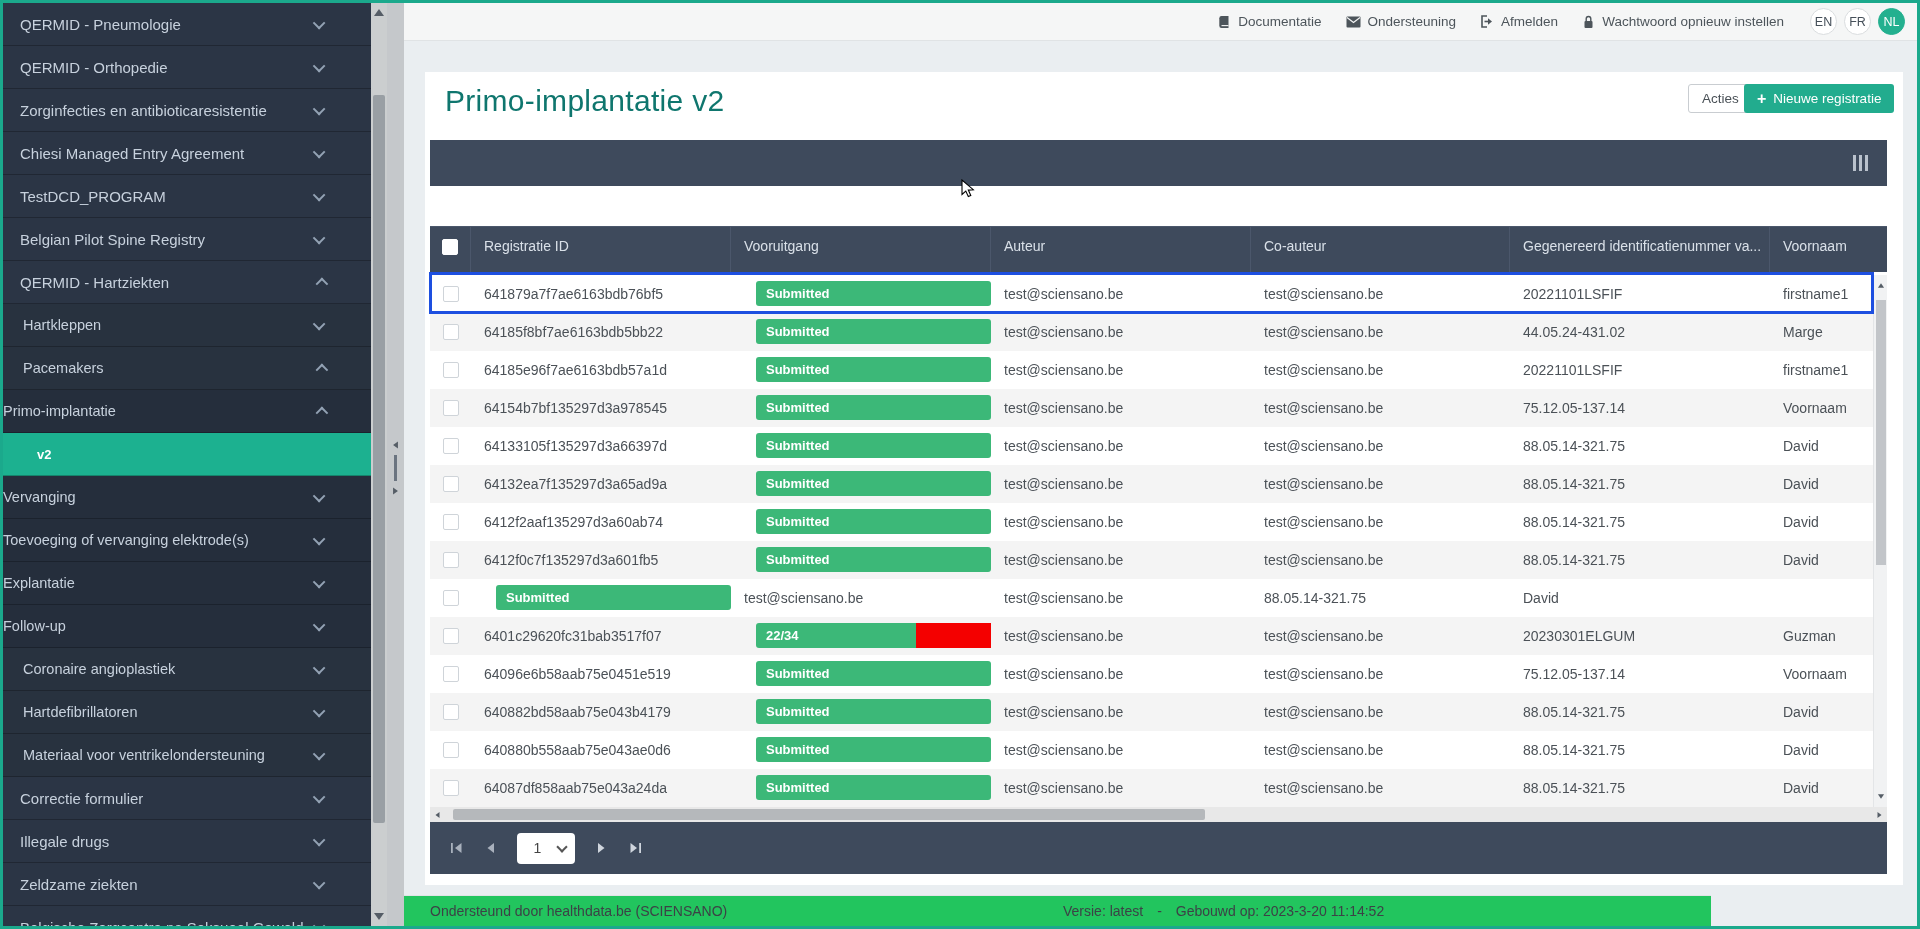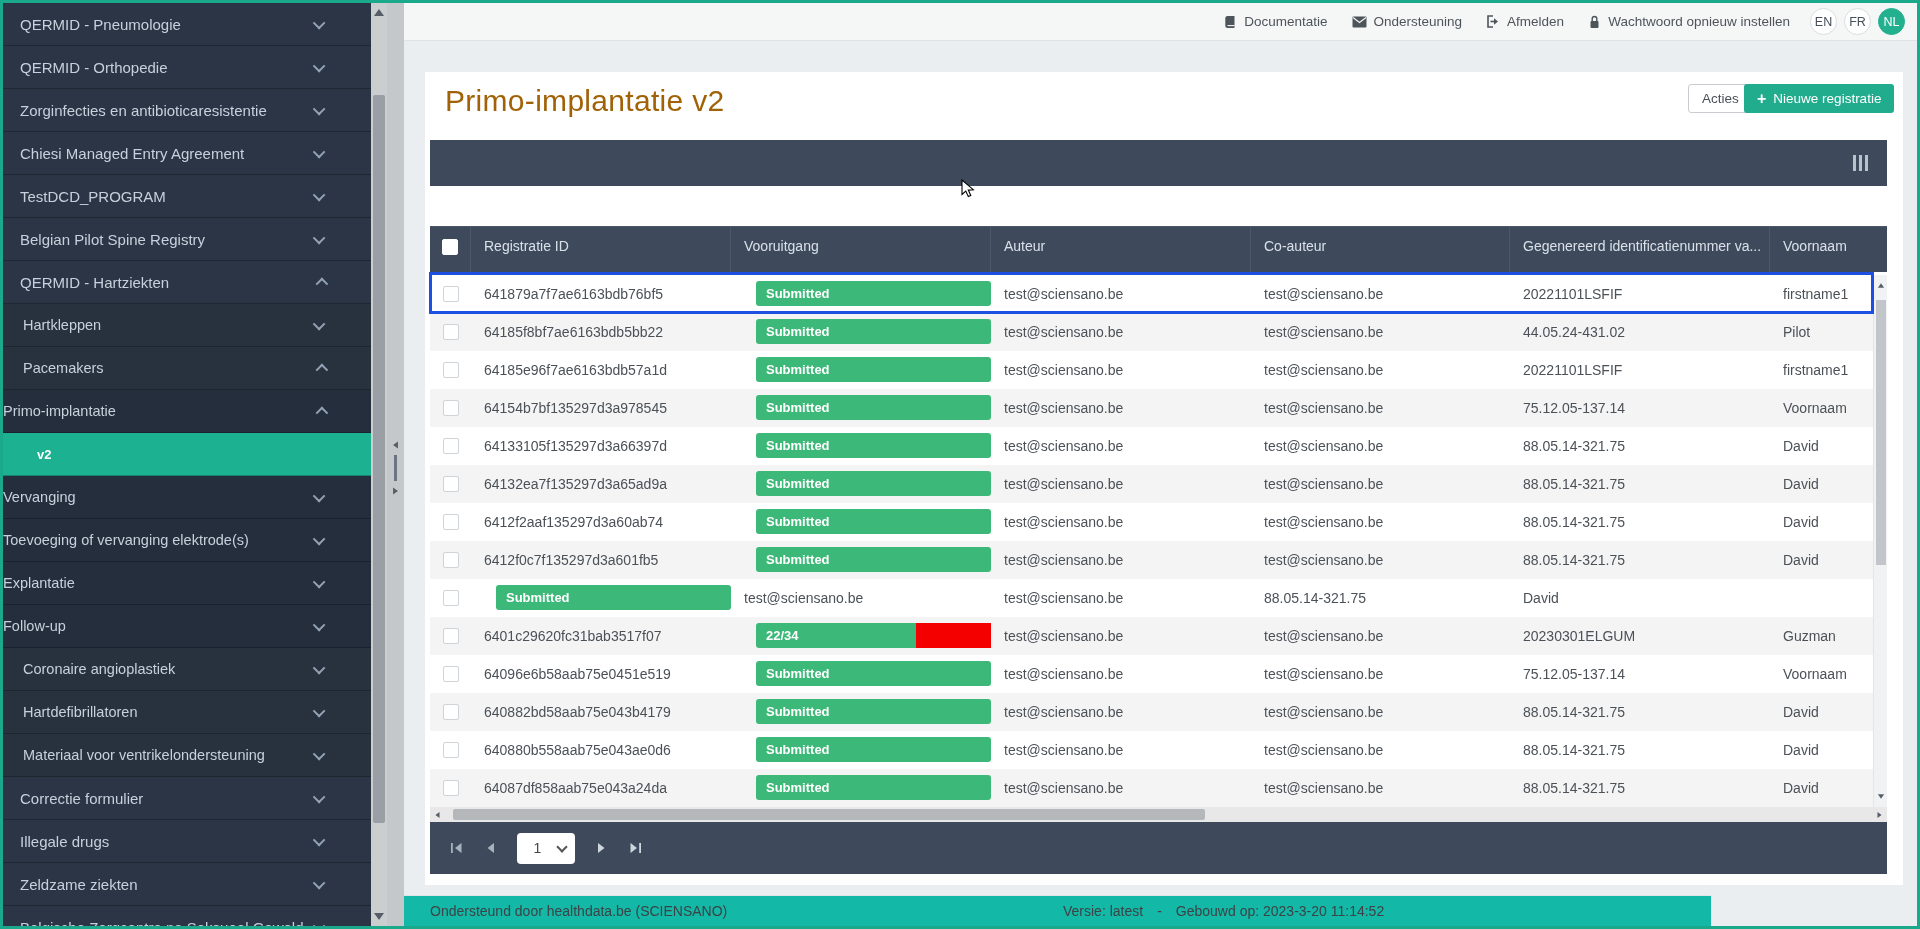--- a/index.html
+++ b/index.html
@@ -34,31 +34,31 @@
   .side-scroll .tri-down { left:3px; bottom:6px; }
 
   .splitter { position:absolute; left:387px; top:3px; width:17px; height:923px; background:#c5c8cb; z-index:5; }
   .splitter .tri-left { left:5px; top:437px; transform:scale(.7); }
   .splitter .grip { position:absolute; left:7px; top:452px; width:3px; height:26px; background:#6b7480; }
   .splitter .tri-right { left:5px; top:483px; transform:scale(.7); }
 
   
   .topbar { position:absolute; left:404px; top:3px; width:1513px; height:38px; background:#f5f6f6;
             border-bottom:1px solid #e0e3e5; display:flex; align-items:center; justify-content:flex-end;
-            gap:18px; padding-right:12px; z-index:4;padding-left:44px; }
+            gap:24px; padding-right:12px; z-index:4;padding-left:44px; }
   .top-link { display:flex; align-items:center; gap:7px; color:#4d555b; font-size:13.5px; cursor:pointer; }
   .top-link svg { display:block; }
   .lang-group { display:flex; gap:7px; margin-left:2px; }
   .lang { width:27px; height:27px; border-radius:50%; background:#ffffff; border:1px solid #dadddf;
           color:#46505a; font-size:12.5px; display:flex; align-items:center; justify-content:center; cursor:pointer; }
   .lang.active { background:#23b08f; border-color:#23b08f; color:#fff; }
 
   
   .card { position:absolute; left:425px; top:72px; width:1478px; height:813px; background:#ffffff; }
-  .page-title { position:absolute; left:445px; top:84px; font-size:30px; font-weight:300; color:#a16207; letter-spacing:.3px; }
+  .page-title { position:absolute; left:445px; top:84px; font-size:30px; font-weight:300; color:#0f766e; letter-spacing:.3px; }
   .btn-actions { position:absolute; left:1688px; top:84px; height:29px; padding:0 13px; background:#fff;
                  border:1px solid #c9cdd1; border-radius:3px; color:#4a5157; font-size:13.5px;
                  display:flex; align-items:center; cursor:pointer; }
   .btn-new { position:absolute; left:1744px; top:84px; height:29px; padding:0 13px; background:#22ac8e;
              border:none; border-radius:3px; color:#fff; font-size:13.5px; display:flex; align-items:center;
              gap:7px; cursor:pointer; }
   .btn-new .plus { font-size:16px; font-weight:bold; line-height:1; }
 
   
   .tbl-toolbar { position:absolute; left:430px; top:140px; width:1457px; height:46px; background:#3e4a5c; }
@@ -107,21 +107,21 @@
 
   .pagination { position:absolute; left:430px; top:822px; width:1457px; height:52px; background:#3e4a5c;
                 display:flex; align-items:center; gap:22px; padding-left:20px; }
   .pager-btn { background:none; border:none; cursor:pointer; display:flex; align-items:center; padding:0; }
   .page-select { width:58px; height:31px; background:#fff; border-radius:4px; display:flex; align-items:center; cursor:pointer; }
   .page-select .val { flex:1; text-align:center; font-size:14px; color:#444; }
   .page-select .sel-chev { width:8px; height:8px; border-left:2px solid #555; border-bottom:2px solid #555;
                            transform:rotate(-45deg); margin-right:9px; margin-top:-3px; }
 
   
-  .footer { position:absolute; left:404px; top:895px; width:1307px; height:31px; background:#14b8a6; border-top:1px solid #e1e4e6; }
+  .footer { position:absolute; left:404px; top:895px; width:1307px; height:31px; background:#22c55e; border-top:1px solid #e1e4e6; }
   .footer .left-text { position:absolute; left:26px; top:7px; font-size:14px; color:#3c4246; }
   .footer .ver { position:absolute; left:659px; top:7px; font-size:14px; color:#3c4246; display:flex; gap:14px; }
 
   .cursor { position:absolute; left:961px; top:179px; z-index:99; pointer-events:none; }
 </style>
 </head>
 <body>
 
 <div id="root">
 
@@ -348,21 +348,21 @@
     <div class="cell">64185f8bf7ae6163bdb5bb22</div>
     <div class="cell">
       <div class="progress-wrap">
         <div class="progress-green">Submitted</div>
 
       </div>
     </div>
     <div class="cell">test@sciensano.be</div>
     <div class="cell">test@sciensano.be</div>
     <div class="cell">44.05.24-431.02</div>
-    <div class="cell">Pilot</div>
+    <div class="cell">Marge</div>
   </div>
       <div class="trow grid-body">
     <div class="cell cb">
           <span class="checkbox"></span>
         </div>
     <div class="cell">64185e96f7ae6163bdb57a1d</div>
     <div class="cell">
       <div class="progress-wrap">
         <div class="progress-green">Submitted</div>
 

